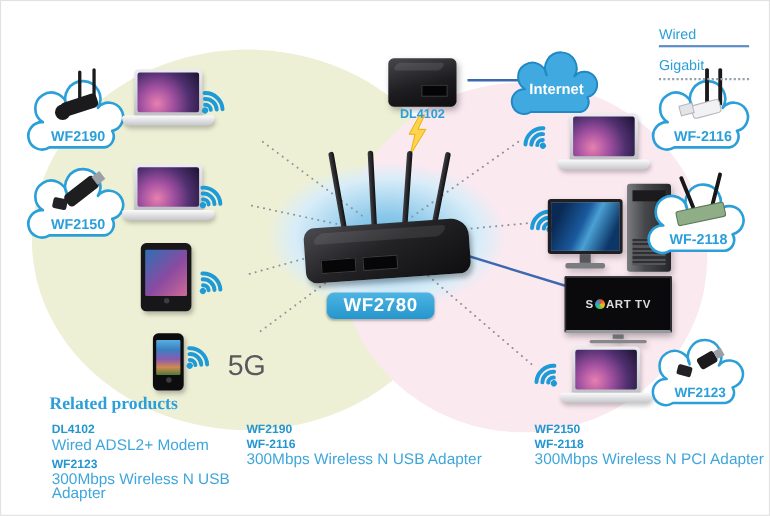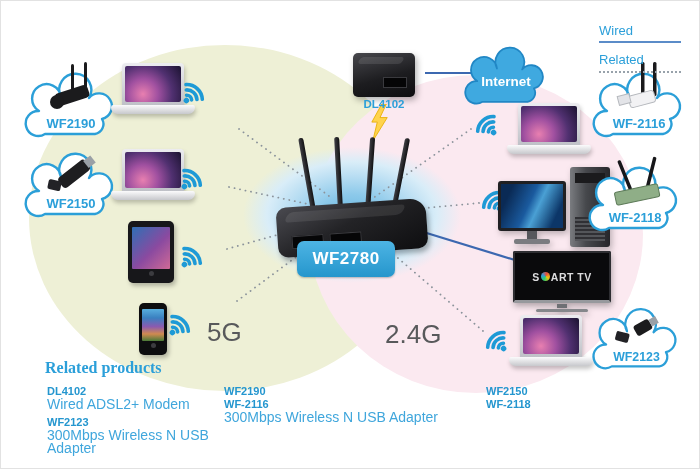--- a/index.html
+++ b/index.html
@@ -49,21 +49,21 @@
   .ant2{left:63px;transform:rotate(-3deg);}
   .ant3{left:90px;transform:rotate(4deg);}
   .ant4{left:116px;transform:rotate(11deg);}
   .r-body{position:absolute;left:2px;bottom:0;width:150px;height:50px;border-radius:10px 16px 10px 10px;transform:rotate(-4deg);
           background:linear-gradient(155deg,#4a4a50 0%,#232326 45%,#0e0e10 100%);box-shadow:2px 4px 5px rgba(0,0,0,.3);}
   .r-body::before,.r-body::after{content:"";position:absolute;bottom:8px;height:11px;width:30px;background:#060607;border:1px solid #3a3a3e;}
   .r-body::before{left:14px;} .r-body::after{left:52px;}
   .r-top{position:absolute;left:10px;top:5px;width:118px;height:10px;background:rgba(255,255,255,.09);border-radius:8px;transform:skewX(-32deg);}
 
   
-  .badge{left:296px;top:240px;width:98px;height:36px;background:linear-gradient(180deg,#4db4e4,#2596cc);border-radius:7px;color:#fff;
+  .badge{left:296px;top:265px;width:98px;height:24px;background:linear-gradient(180deg,#4db4e4,#2596cc);border-radius:7px;color:#fff;
          font-weight:bold;font-size:17px;display:flex;align-items:center;justify-content:center;letter-spacing:.5px;box-shadow:0 1px 2px rgba(0,0,0,.25);z-index:5;}
   .router-subtitle{left:245px;top:278px;width:210px;text-align:center;font-size:9.5px;color:var(--dark-text,#58595b);}
 
   
   .modem{left:352px;top:52px;width:62px;height:44px;border-radius:5px;background:linear-gradient(165deg,#47474c 0%,#1d1d20 55%,#0d0d0f 100%);
          filter:drop-shadow(2px 3px 3px rgba(0,0,0,.3));}
   .modem::before{content:"";position:absolute;left:6px;top:4px;width:44px;height:7px;background:rgba(255,255,255,.10);border-radius:4px;transform:skewX(-30deg);}
   .modem::after{content:"";position:absolute;right:8px;bottom:9px;width:22px;height:9px;background:#050506;border:1px solid #3a3a3e;}
   .modem-label{left:352px;top:97px;width:62px;text-align:center;color:var(--accent-blue,#2b9fd9);font-weight:bold;font-size:11.5px;}
 
@@ -156,21 +156,21 @@
     </svg>
 
   <svg class="cloud-svg" style="left:460px;top:36px" width="90" height="72" viewBox="0 0 100 80">
     <use href="#sym-cloud" class="cloud-blue"></use>
     <text x="50" y="54" class="internet-text">Internet</text>
   </svg>
 
   <div class="txt legend">
     <div class="legend-label">Wired</div>
     <div class="legend-wired-line"></div>
-    <div class="legend-label">Related</div>
+    <div class="legend-label">Gigabit</div>
     <div class="legend-wireless-line"></div>
   </div>
 
   <svg class="cloud-svg" style="left:20px;top:60px" width="100" height="82" viewBox="0 0 100 80">
     <use href="#sym-cloud" class="cloud-white"></use>
     <g fill="#1b1b1d">
       <rect x="50" y="2" width="3" height="28" rx="1.5"></rect>
       <rect x="63" y="0" width="3" height="30" rx="1.5"></rect>
       <rect x="34" y="27" width="34" height="13" rx="4" transform="rotate(-18 51 33)"></rect>
       <circle cx="36" cy="40" r="7"></circle>
@@ -220,21 +220,20 @@
 
   <div class="dev phone" style="left:138px;top:302px">
     <div class="disp"></div>
     <div class="home"></div>
   </div>
   <svg class="wifi wifi-left" style="left:162px;top:304px" viewBox="0 0 40 40">
       <use href="#sym-wifi"></use>
     </svg>
 
   <div class="txt zone-label" style="left:206px;top:316px">5G</div>
-  <div class="txt zone-label" style="left:384px;top:318px">2.4G</div>
 
   <div class="dev router">
     <div class="ant ant1"></div>
     <div class="ant ant2"></div>
     <div class="ant ant3"></div>
     <div class="ant ant4"></div>
     <div class="r-body">
         <div class="r-top"></div>
       </div>
   </div>
@@ -323,15 +322,16 @@
     <div class="prod-desc">300Mbps Wireless N USB Adapter</div>
   </div>
   <div class="rp-col rp-col2">
     <div class="prod-name">WF2190</div>
     <div class="prod-name">WF-2116</div>
     <div class="prod-desc">300Mbps Wireless N USB Adapter</div>
   </div>
   <div class="rp-col rp-col3">
     <div class="prod-name">WF2150</div>
     <div class="prod-name">WF-2118</div>
+    <div class="prod-desc">300Mbps Wireless N PCI Adapter</div>
   </div>
 
 </div>
 
 </body></html>

